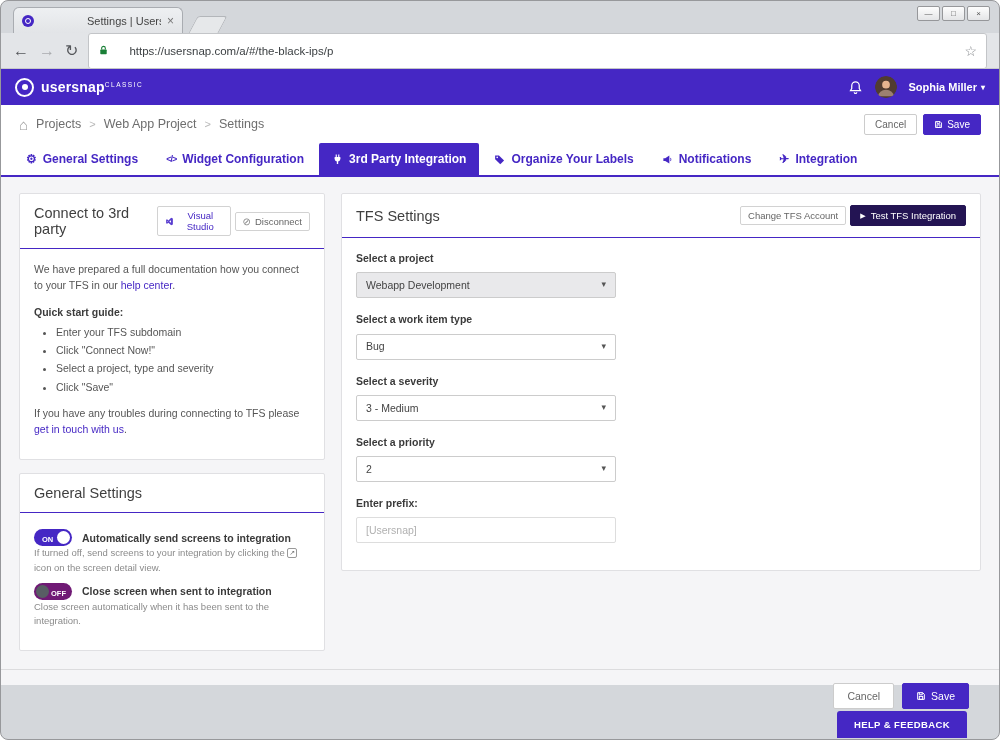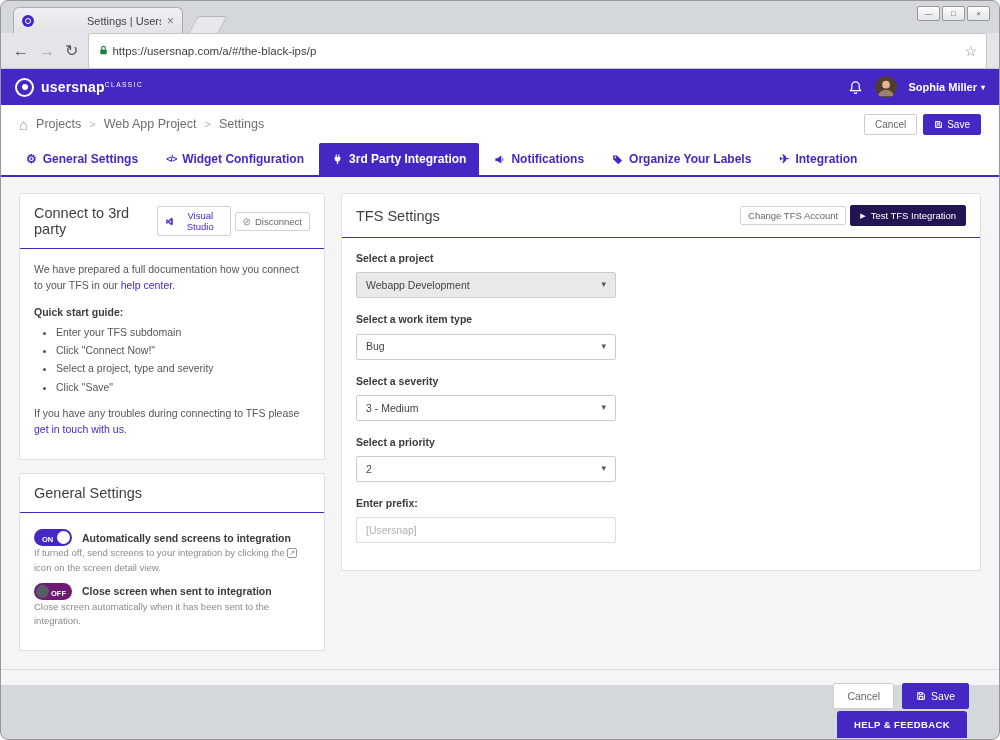--- a/index.html
+++ b/index.html
@@ -24,21 +24,21 @@
   .newtab{width:30px;height:17px;margin-left:10px;margin-bottom:0;background:#e6e8ea;
     border:1px solid #b3b6ba;border-bottom:none;transform:skewX(-28deg);border-radius:3px 3px 0 0;}
   .win-controls{position:absolute;top:5px;right:9px;display:flex;gap:2px;}
   .win-btn{width:23px;height:15px;border:1px solid #96979a;background:linear-gradient(#fdfdfd,#e4e5e7);
     font-size:8px;line-height:13px;text-align:center;color:#555;border-radius:2px;cursor:default;}
   .navbar{height:36px;background:#e3e5e8;border-bottom:1px solid #c7c9cc;display:flex;align-items:center;
     gap:10px;padding:0 12px;}
   .nav-icon{font-size:16px;color:#54565a;line-height:1;}
   .nav-icon.fwd{color:#a9abae;}
   .addressbar{flex:1;height:25px;background:#fff;border:1px solid #c3c5c8;border-radius:3px;
-    display:flex;align-items:center;gap:3px;padding:17px 9px;font-size:11.5px;color:#3c4043;}
+    display:flex;align-items:center;gap:20px;padding:17px 9px;font-size:11.5px;color:#3c4043;}
   .addr-star{margin-left:auto;color:#86898d;font-size:14px;}
   
   .appbar{height:36px;background:var(--brand);display:flex;align-items:center;padding:0 14px;color:#fff;}
   .logo{display:flex;align-items:center;gap:7px;}
   .logo-mark{width:19px;height:19px;border:2.5px solid #fff;border-radius:50%;position:relative;flex:none;}
   .logo-mark::after{content:"";position:absolute;width:6px;height:6px;background:#fff;border-radius:50%;
     top:50%;left:50%;transform:translate(-50%,-50%);}
   .logo-stack{display:flex;flex-direction:row;line-height:1;}
   .logo-text{font-weight:bold;font-size:14px;letter-spacing:.2px;}
   .logo-sub{font-size:6.5px;letter-spacing:1.5px;text-align:right;margin-top:2px;}
@@ -220,34 +220,34 @@
       <span class="ticon">
         <svg width="11" height="11" viewBox="0 0 24 24" fill="currentColor">
             <path d="M8 1h2.5v5.5h3V1H16v5.5h1.5a1 1 0 0 1 1 1V10a6.5 6.5 0 0 1-5 6.3V22h-3v-5.7a6.5 6.5 0 0 1-5-6.3V7.5a1 1 0 0 1 1-1H8z"></path>
           </svg>
       </span>
       <span>3rd Party Integration</span>
     </div>
     <div class="ptab">
       <span class="ticon">
         <svg width="11" height="11" viewBox="0 0 24 24">
+            <path d="M2.5 3h8.3L22 14.2 13.7 22.5 2.5 11.3z" fill="currentColor"></path>
+            <circle cx="7" cy="7.5" r="1.8" fill="#fff"></circle>
+          </svg>
+      </span>
+      <span>Organize Your Labels</span>
+    </div>
+    <div class="ptab">
+      <span class="ticon">
+        <svg width="11" height="11" viewBox="0 0 24 24">
             <path d="M3 9h4l9-5.5v17L7 15H3z" fill="currentColor"></path>
             <path d="M18 8.5c1.7 1.9 1.7 5.1 0 7" stroke="currentColor" fill="none" stroke-width="2"></path>
           </svg>
       </span>
       <span>Notifications</span>
-    </div>
-    <div class="ptab">
-      <span class="ticon">
-        <svg width="11" height="11" viewBox="0 0 24 24">
-            <path d="M2.5 3h8.3L22 14.2 13.7 22.5 2.5 11.3z" fill="currentColor"></path>
-            <circle cx="7" cy="7.5" r="1.8" fill="#fff"></circle>
-          </svg>
-      </span>
-      <span>Organize Your Labels</span>
     </div>
     <div class="ptab">
       <span class="ticon">✈</span>
       <span>Integration</span>
     </div>
   </div>
 
   <div class="content">
     <div class="cols">
       <div class="col-left">

